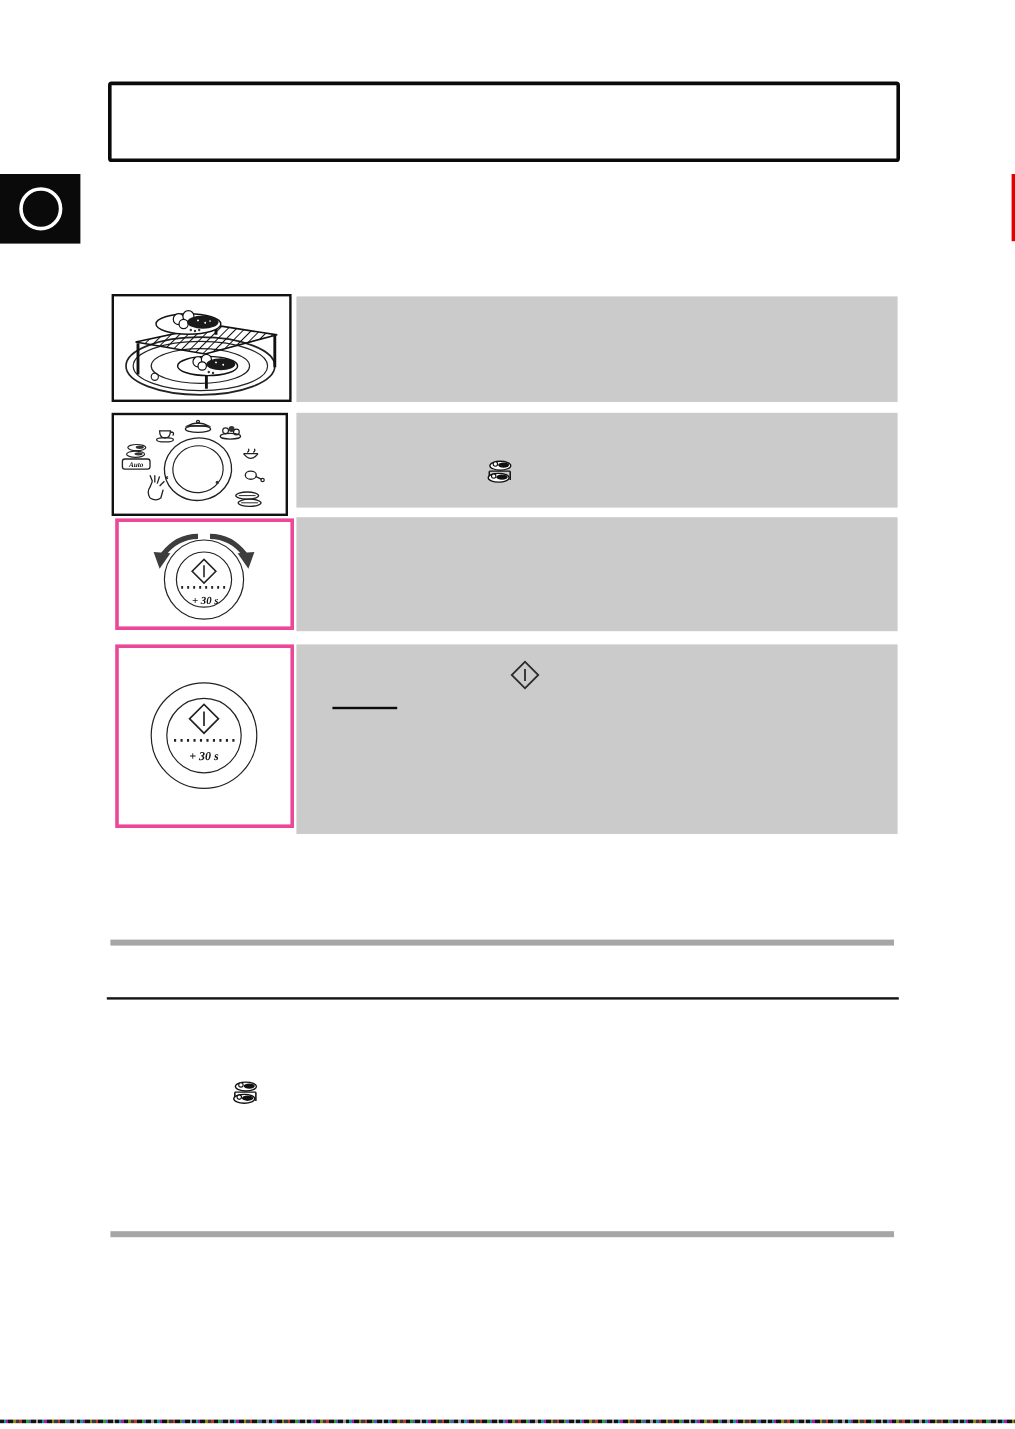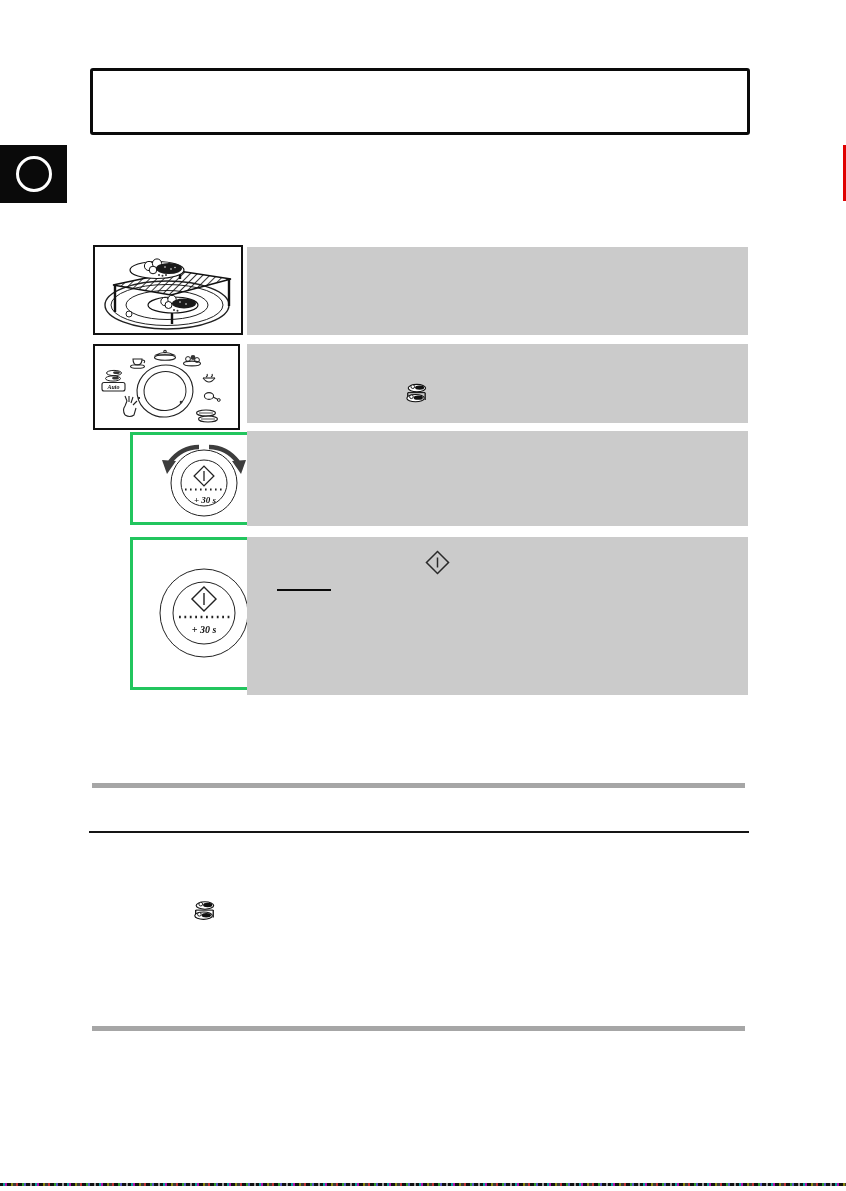--- a/index.html
+++ b/index.html
@@ -5,21 +5,21 @@
   html,body{margin:0;padding:0;background:#ffffff;}
   body{font-family:"Liberation Sans",sans-serif;}
   .page{position:relative;width:846px;height:1191px;background:#ffffff;overflow:hidden;}
   .abs{position:absolute;}
   .header-box{left:90px;top:68px;width:660px;height:67px;border:3px solid #0a0a0a;border-radius:3px;box-sizing:border-box;background:#fff;}
   .side-square{left:0;top:145px;width:67px;height:58px;background:#0a0a0a;display:flex;align-items:center;justify-content:center;}
   .side-circle{width:30px;height:30px;border:3px solid #ffffff;border-radius:50%;}
   .red-mark{left:843px;top:145px;width:3px;height:56px;background:#e00000;}
   .img-frame{box-sizing:border-box;background:#fff;display:flex;align-items:center;justify-content:center;}
   .frame-2{border:2px solid #111;}
-  .frame-3{border:3px solid #22c55e;margin-left:34px;}
+  .frame-3{border:3px solid #ec4899;}
   .gray-box{background:#cbcbcb;}
   .divider-gray{background:#a6a6a6;}
   .black-rule{background:#151515;}
   .underline-mark{background:#0a0a0a;}
   .color-dashes{left:0;top:1183px;width:846px;height:3px;
     background:repeating-linear-gradient(90deg,
       #111 0 3px,#0a9c9c 3px 5px,#b012b0 5px 7px,#111 7px 11px,#8a8a12 11px 13px,
       #3a3a3a 13px 16px,#c23333 16px 18px,#111 18px 22px,#2f9c2f 22px 24px,
       #5555c2 24px 26px,#111 26px 30px,#9a9a9a 30px 32px);}
   svg{display:block;}

